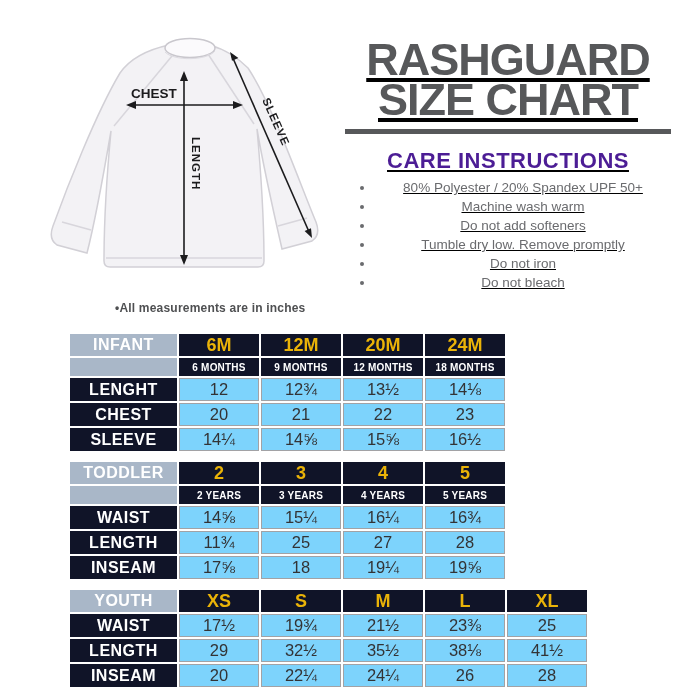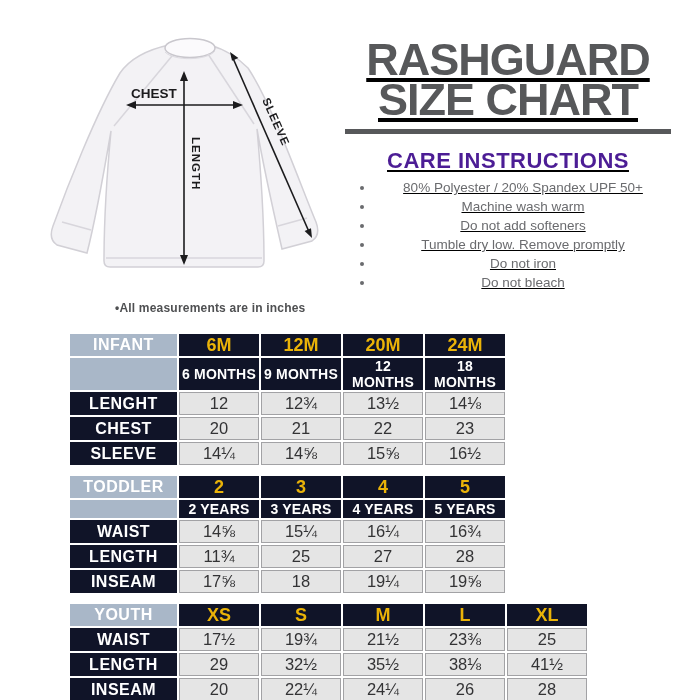--- a/index.html
+++ b/index.html
@@ -46,28 +46,28 @@
     width: 107px; height: 22px; background: #a9b7c8; color: #ffffff;
     font-size: 16px; font-weight: bold; letter-spacing: 0.5px;
   }
   td.corner-spacer { width: 107px; height: 18px; background: #a9b7c8; }
   td.size {
     width: 78px; height: 22px; background: #101428; color: #eab308;
     font-size: 18px; font-weight: bold;
   }
   td.age {
     width: 78px; height: 14px; background: #101428; color: #ffffff;
-    font-size: 14px; font-weight: bold; letter-spacing: 0.2px;
+    font-size: 10px; font-weight: bold; letter-spacing: 0.2px;
   }
   td.rowlabel {
     width: 107px; height: 21px; background: #101428; color: #ffffff;
     font-size: 16px; font-weight: bold; letter-spacing: 0.5px;
   }
   td.val {
-    width: 78px; height: 21px; background: #e5e5e5; color: #333335;
+    width: 78px; height: 21px; background: #7dd3fc; color: #333335;
     font-size: 16.5px; border: 1px solid #a2a2a5;
   }
 </style>
 </head>
 <body>
 
 <div class="shirt-wrap">
   <svg width="316" height="276" viewBox="0 0 316 276" xmlns="http://www.w3.org/2000/svg">
 
     <path d="M 141,29

